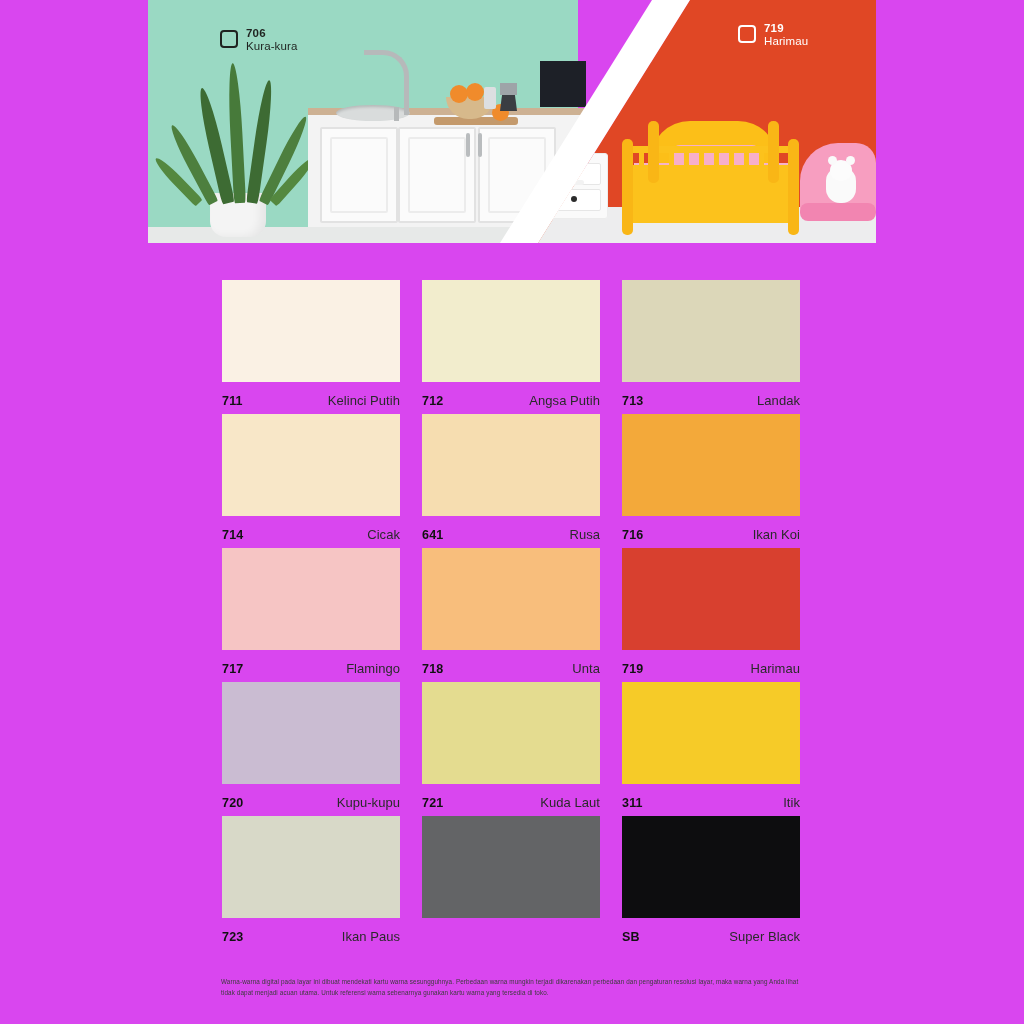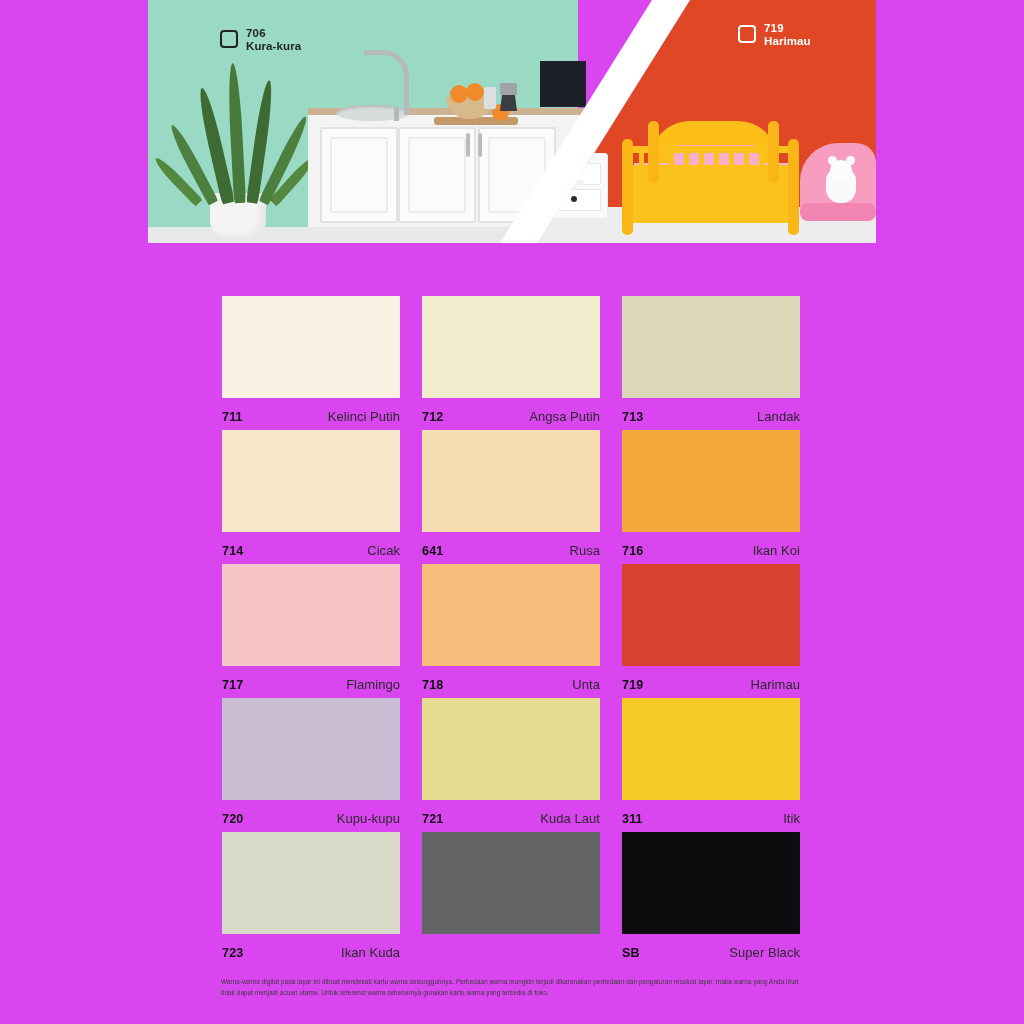--- a/index.html
+++ b/index.html
@@ -205,27 +205,27 @@
 
   .tag-box {
     width: 14px; height: 14px;
     border: 2px solid currentColor;
     border-radius: 4px;
     margin-top: 3px;
     flex: none;
   }
   .tag-text { line-height: 1.15; }
   .tag-code { font-size: 11.5px; font-weight: 700; letter-spacing: .2px; }
-  .tag-name { font-size: 11.5px; font-weight: 700; letter-spacing: .1px; }
+  .tag-name { font-size: 11.5px; font-weight: 400; letter-spacing: .1px; }
 
   
   .grid {
     position: absolute;
     left: 222px;
-    top: 296px;
+    top: 280px;
     width: 671px;
     display: grid;
     grid-template-columns: repeat(3, 178px);
     column-gap: 22px;
     row-gap: 0px;
     text-align: center;
   }
   .cell { width: 178px; height: 134px; position: relative; }
   .chip {
     width: 178px;
@@ -436,21 +436,21 @@
         <div class="chip" style="background: rgb(246, 203, 40);"></div>
         <div class="chip-row">
           <span class="chip-code">311</span>
           <span class="chip-name">Itik</span>
         </div>
       </div>
       <div class="cell">
         <div class="chip" style="background: rgb(216, 217, 200);"></div>
         <div class="chip-row">
           <span class="chip-code">723</span>
-          <span class="chip-name">Ikan Kuda</span>
+          <span class="chip-name">Ikan Paus</span>
         </div>
       </div>
       <div class="cell">
         <div class="chip" style="background: rgb(99, 100, 102);"></div>
       </div>
       <div class="cell">
         <div class="chip" style="background: rgb(13, 13, 15);"></div>
         <div class="chip-row">
           <span class="chip-code">SB</span>
           <span class="chip-name">Super Black</span>

